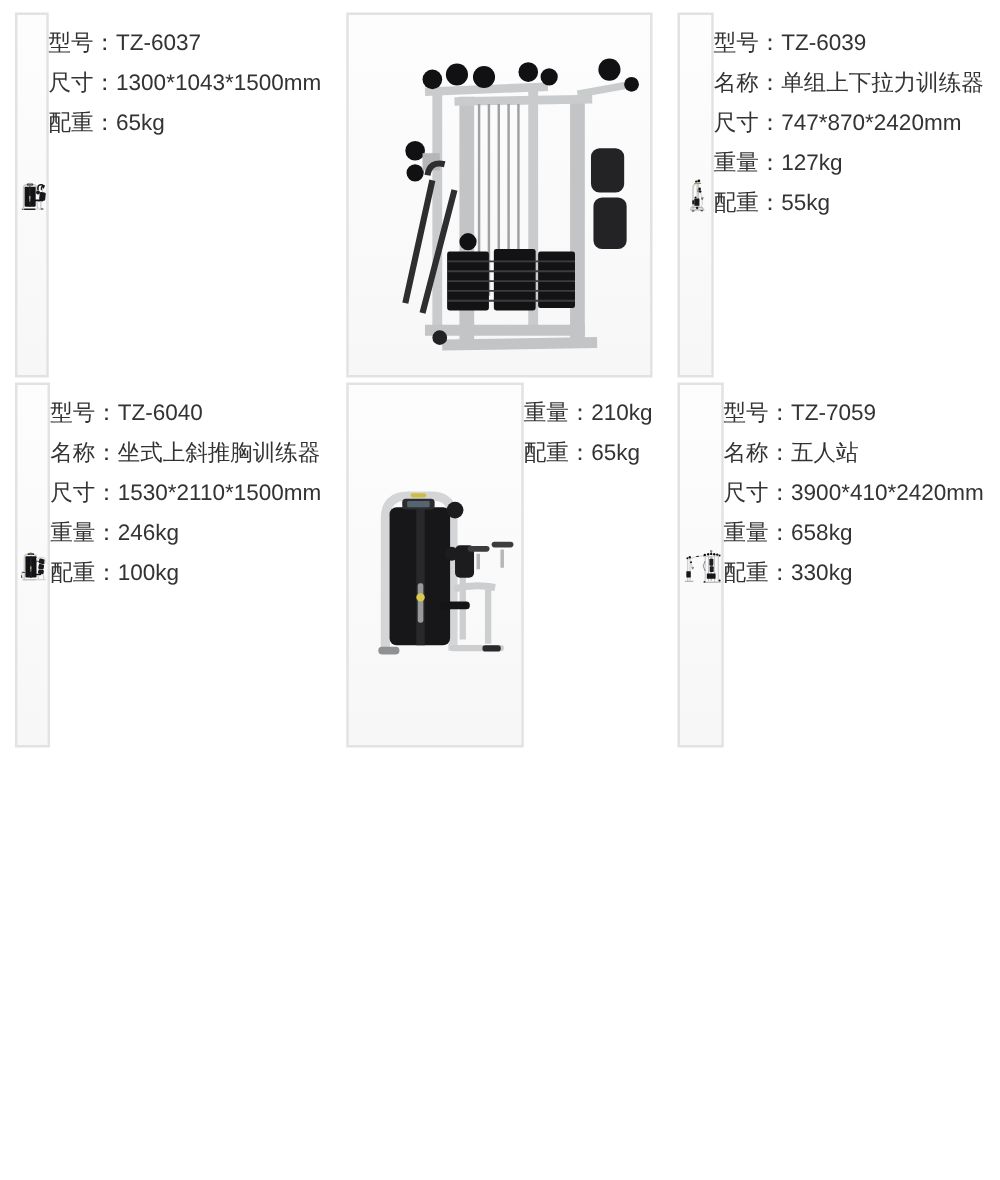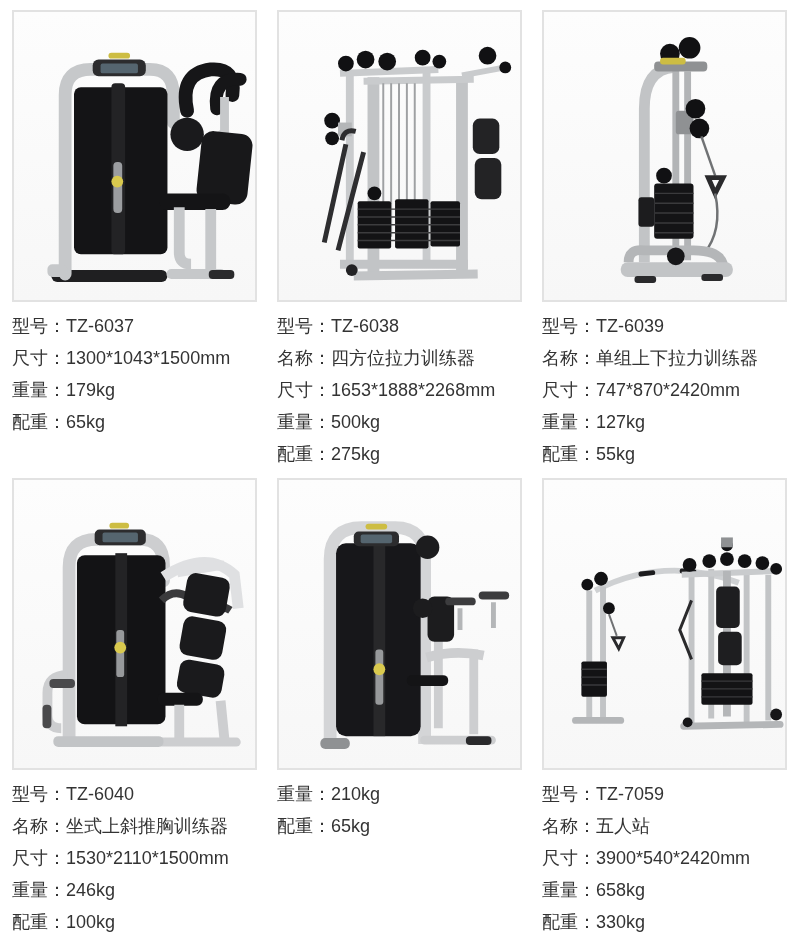--- a/index.html
+++ b/index.html
@@ -9,21 +9,21 @@
     font-family: "Liberation Sans", "DejaVu Sans", sans-serif;
     overflow: hidden;
   }
   .catalog {
     display: grid;
     grid-template-columns: repeat(3, 245px);
     column-gap: 20px;
     row-gap: 4px;
     padding: 10px 11px 0 12px;
   }
-  .cell { display: flex; flex-direction: column; }
+  .cell { display: flex; flex-direction: row; }
   .img-box {
     height: 292px;
     border: 2px solid #e2e2e2;
     background: linear-gradient(180deg, #fdfdfd 0%, #f7f7f7 100%);
     overflow: hidden;
     box-sizing: border-box;
   }
   .img-box svg { width: 100%; height: 100%; display: block; }
   .specs { padding: 8px 0 4px 0; }
   .spec-row {
@@ -60,21 +60,20 @@
         <rect x="148" y="184" width="72" height="17" rx="8" fill="#141416"></rect>
         <path d="M168 198 L168 244 Q168 256 180 256 M200 200 L200 264" fill="none" stroke="#c6c8ca" stroke-width="11"></path>
         <path d="M160 266 L210 266" stroke="#c6c8ca" stroke-width="10" stroke-linecap="round"></path>
         <rect x="198" y="262" width="26" height="9" rx="4" fill="#2a2a2c"></rect>
         <rect x="34" y="256" width="20" height="13" rx="5" fill="#c6c8ca"></rect>
       </svg>
     </div>
     <div class="specs">
       <div class="spec-row"><span class="lbl">型号：</span><span class="val">TZ-6037</span></div>
       <div class="spec-row"><span class="lbl">尺寸：</span><span class="val">1300*1043*1500mm</span></div>
-      <div class="spec-row"><span class="lbl">重量：</span><span class="val">179kg</span></div>
       <div class="spec-row"><span class="lbl">配重：</span><span class="val">65kg</span></div>
     </div>
   </div>
 
   <div class="cell">
     <div class="img-box">
       <svg viewBox="0 0 245 292">
         <path d="M72 252 L72 62 M150 252 L150 58" stroke="#c9cbcd" stroke-width="8"></path>
         <path d="M96 266 L96 66 M186 266 L186 66" stroke="#c2c4c6" stroke-width="12"></path>
         <path d="M62 62 L162 58 M86 70 L198 68" stroke="#c9cbcd" stroke-width="7"></path>
@@ -95,27 +94,20 @@
         <rect x="154" y="192" width="30" height="46" rx="2" fill="#131315"></rect>
         <path d="M80 200 H184 M80 208 H184 M80 216 H184 M80 224 H184 M80 232 H184" stroke="#3c3c3e" stroke-width="1.5"></path>
         <circle cx="97" cy="184" r="7" fill="#111113"></circle>
         <rect x="197" y="108" width="27" height="36" rx="7" fill="#232325"></rect>
         <rect x="199" y="148" width="27" height="42" rx="7" fill="#232325"></rect>
         <path d="M46 234 L68 134 M60 242 L86 142" stroke="#2e2e30" stroke-width="5"></path>
         <path d="M64 130 Q66 118 78 121" stroke="#2e2e30" stroke-width="5" fill="none"></path>
         <path d="M62 256 L192 256 M76 268 L202 266" stroke="#c2c4c6" stroke-width="9"></path>
         <circle cx="74" cy="262" r="6" fill="#222224"></circle>
       </svg>
-    </div>
-    <div class="specs">
-      <div class="spec-row"><span class="lbl">型号：</span><span class="val">TZ-6038</span></div>
-      <div class="spec-row"><span class="lbl">名称：</span><span class="val">四方位拉力训练器</span></div>
-      <div class="spec-row"><span class="lbl">尺寸：</span><span class="val">1653*1888*2268mm</span></div>
-      <div class="spec-row"><span class="lbl">重量：</span><span class="val">500kg</span></div>
-      <div class="spec-row"><span class="lbl">配重：</span><span class="val">275kg</span></div>
     </div>
   </div>
 
   <div class="cell">
     <div class="img-box">
       <svg viewBox="0 0 245 292">
         <path d="M102 254 L102 98 Q102 58 132 56" fill="none" stroke="#c2c4c6" stroke-width="11"></path>
         <path d="M134 254 L134 52 M146 252 L146 60" stroke="#b2b4b6" stroke-width="7"></path>
         <rect x="112" y="50" width="54" height="10" rx="4" fill="#8f9193"></rect>
         <circle cx="128" cy="42" r="10" fill="#111113"></circle>
@@ -248,19 +240,19 @@
         <path d="M160 204 H212 M160 212 H212 M160 220 H212" stroke="#3a3a3c" stroke-width="1.3"></path>
         <path d="M150 122 L138 152 L150 182" stroke="#2a2a2c" stroke-width="3" fill="none"></path>
         <path d="M142 250 L240 248" stroke="#b4b6b8" stroke-width="7" stroke-linecap="round"></path>
         <circle cx="236" cy="238" r="6" fill="#161618"></circle>
         <circle cx="146" cy="246" r="5" fill="#161618"></circle>
       </svg>
     </div>
     <div class="specs">
       <div class="spec-row"><span class="lbl">型号：</span><span class="val">TZ-7059</span></div>
       <div class="spec-row"><span class="lbl">名称：</span><span class="val">五人站</span></div>
-      <div class="spec-row"><span class="lbl">尺寸：</span><span class="val">3900*540*2420mm</span></div>
+      <div class="spec-row"><span class="lbl">尺寸：</span><span class="val">3900*410*2420mm</span></div>
       <div class="spec-row"><span class="lbl">重量：</span><span class="val">658kg</span></div>
       <div class="spec-row"><span class="lbl">配重：</span><span class="val">330kg</span></div>
     </div>
   </div>
 
 </div>
 
 </body></html>

